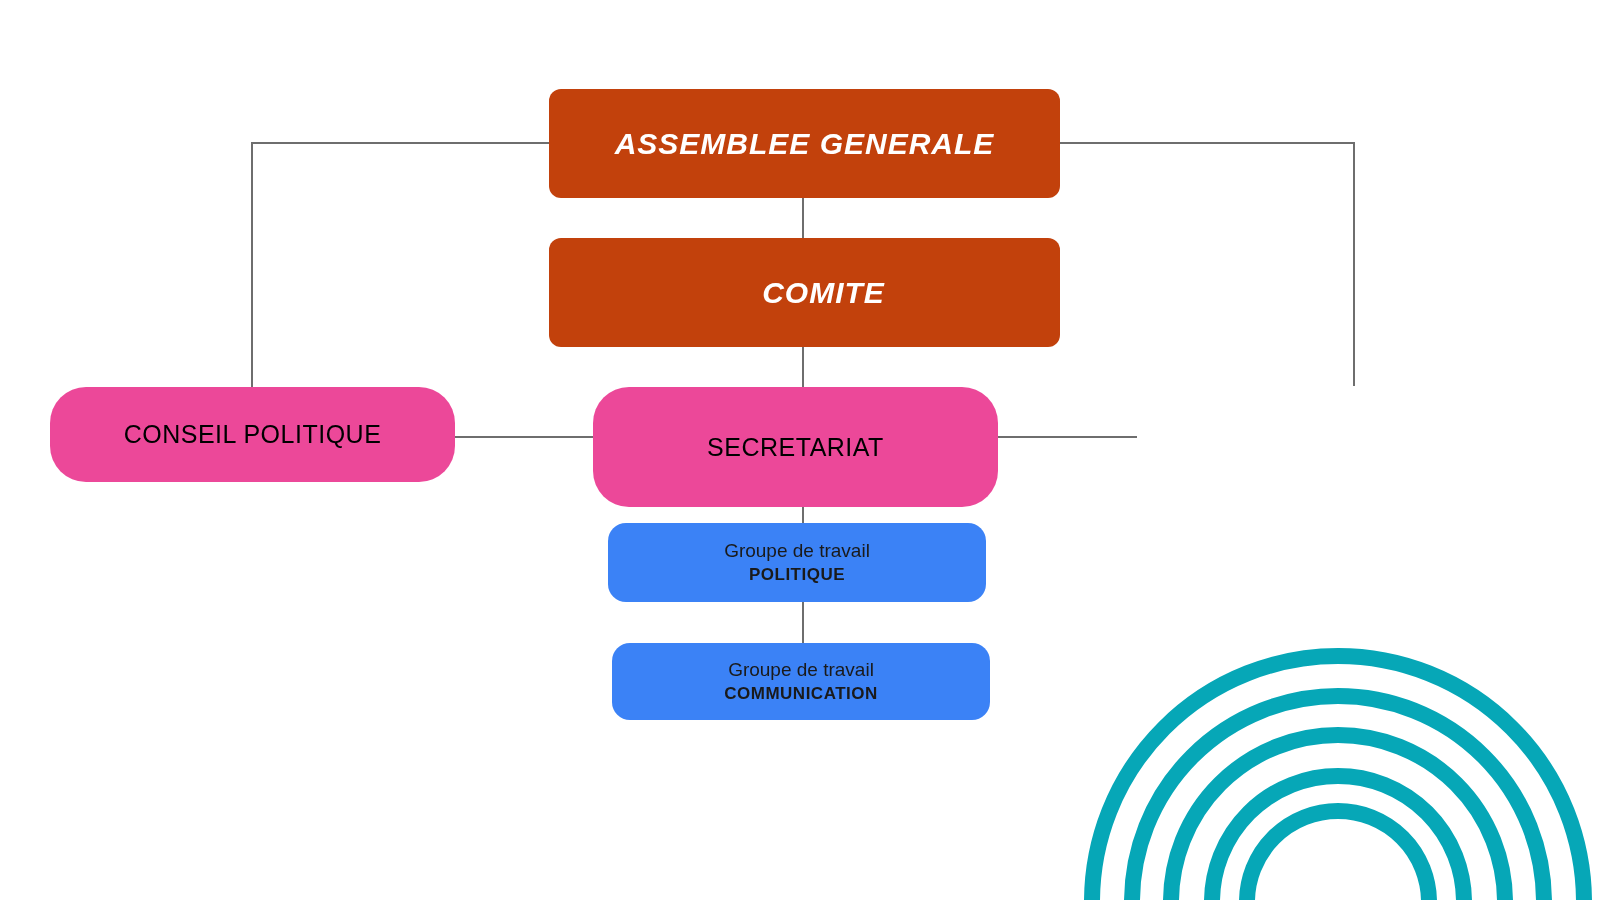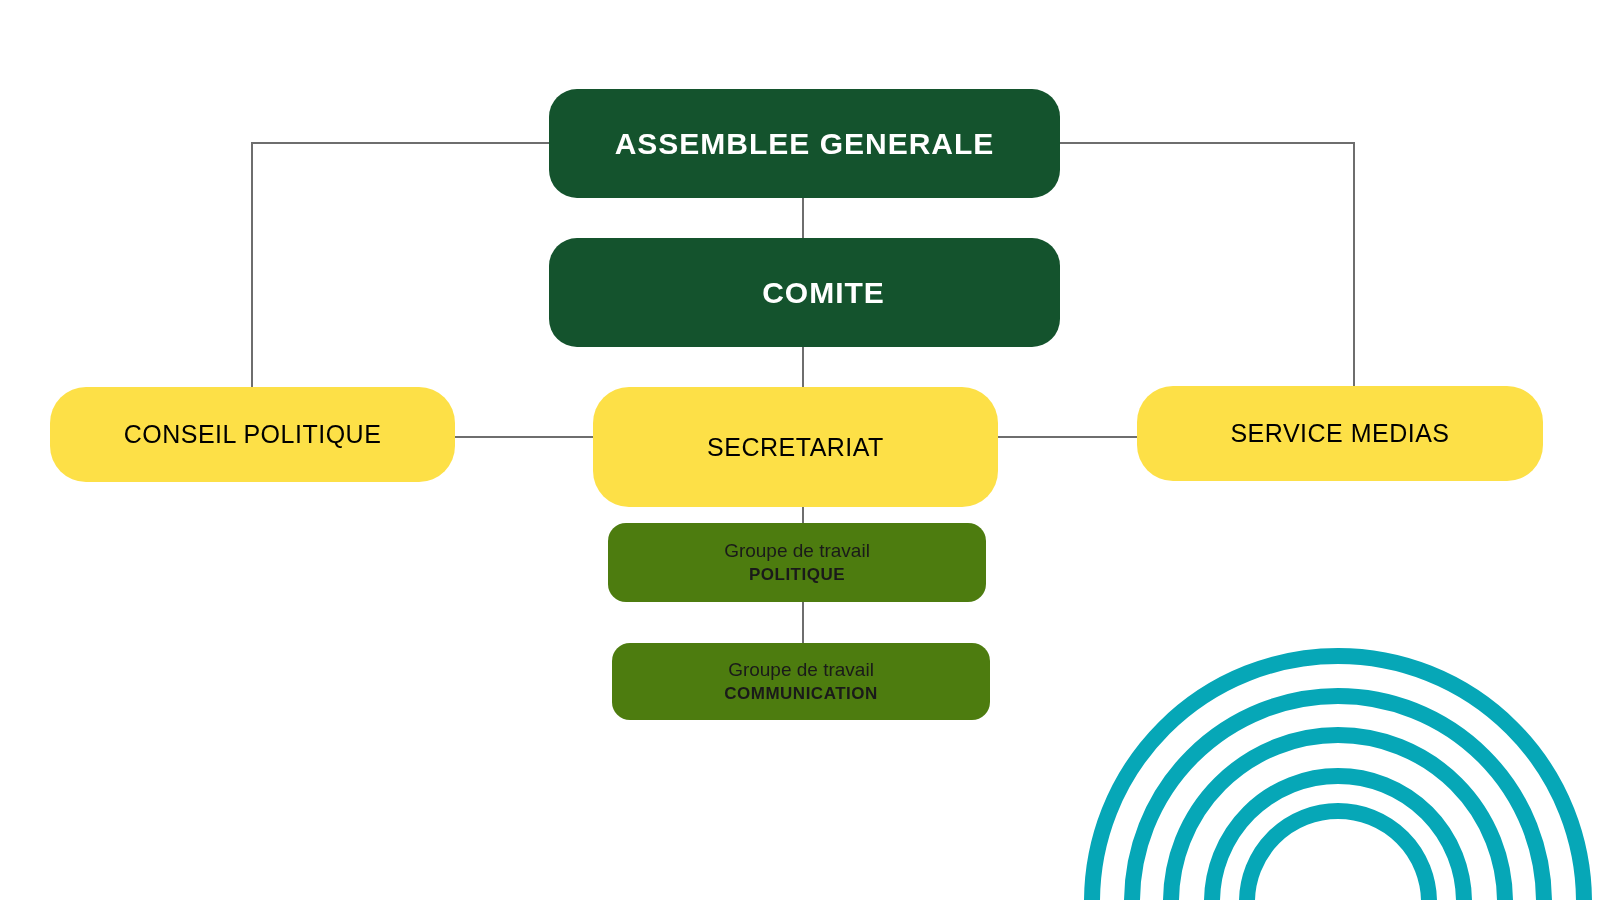--- a/index.html
+++ b/index.html
@@ -12,23 +12,23 @@
     overflow: hidden;
   }
   .node {
     position: absolute;
     display: flex;
     align-items: center;
     justify-content: center;
     text-align: center;
     box-sizing: border-box;
   }
-  .teal   { background: #14532d; border-radius: 28px; }
-  .gray   { background: #fde047; border-radius: 36px; }
-  .teal-sm{ background: #4d7c0f; border-radius: 18px; flex-direction: column; }
+  .teal   { background: #c2410c; border-radius: 12px; font-style: italic; }
+  .gray   { background: #ec4899; border-radius: 36px; }
+  .teal-sm{ background: #3b82f6; border-radius: 18px; flex-direction: column; }
 
   .title {
     color: #ffffff;
     font-weight: bold;
     font-size: 30px;
     letter-spacing: 1px;
   }
   .gray-label {
     color: #000000;
     font-size: 25px;
@@ -102,23 +102,20 @@
   </div>
 
   <div class="node gray box-conseil">
     <span class="gray-label">CONSEIL POLITIQUE</span>
   </div>
 
   <div class="node gray box-secretariat">
     <span class="gray-label">SECRETARIAT</span>
   </div>
 
-  <div class="node gray box-service">
-    <span class="gray-label">SERVICE MEDIAS</span>
-  </div>
 
   <div class="node teal-sm box-gt-pol">
     <span class="sub">Groupe de travail</span>
     <span class="cap">POLITIQUE</span>
   </div>
 
   <div class="node teal-sm box-gt-com">
     <span class="sub">Groupe de travail</span>
     <span class="cap">COMMUNICATION</span>
   </div>

